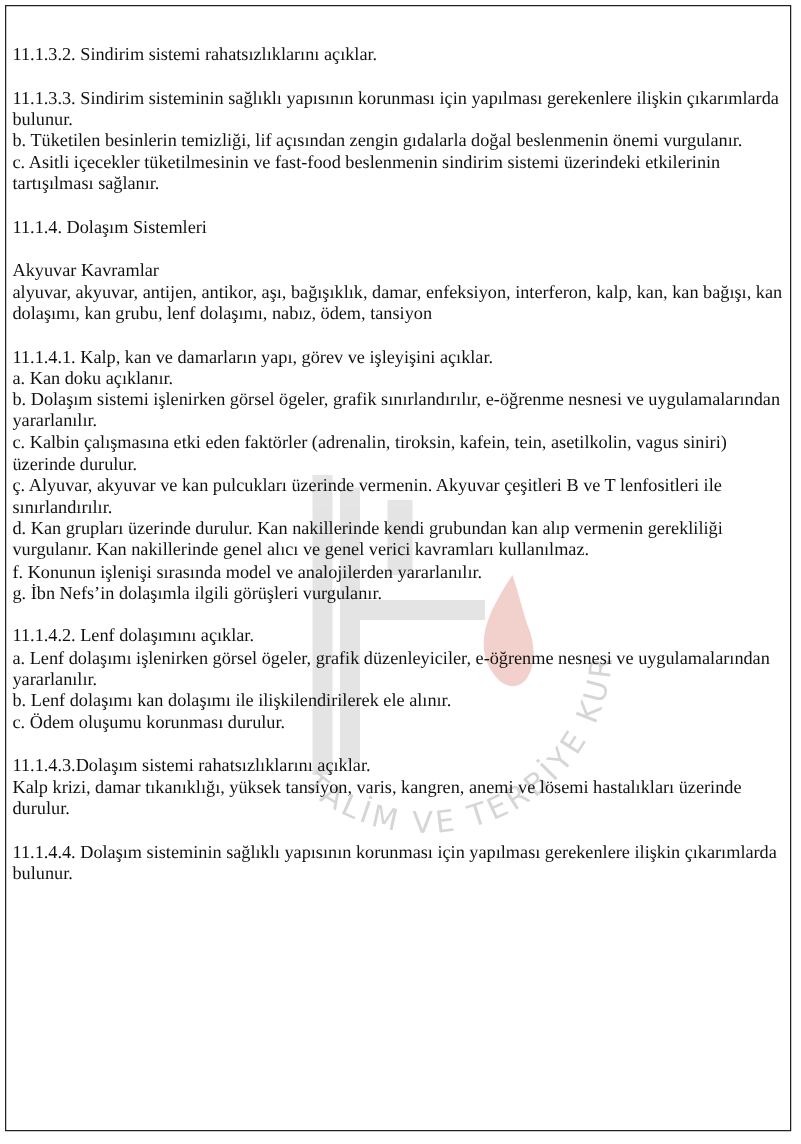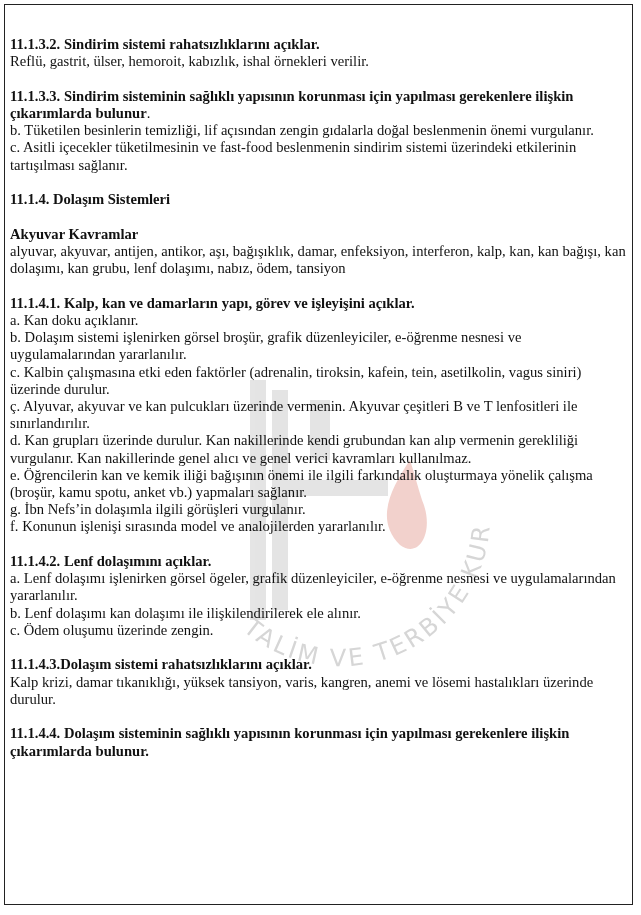--- a/index.html
+++ b/index.html
@@ -1,21 +1,21 @@
 <!DOCTYPE html>
 <html><head>
 <meta charset="utf-8">
 <style>
   html, body { margin: 0; padding: 0; background: #ffffff; }
   body { width: 641px; height: 915px; position: relative; overflow: hidden;
          font-family: "Liberation Serif", "DejaVu Serif", serif; color: #111; }
   .frame { position: absolute; left: 4px; top: 4px; width: 629px; height: 901px;
            border: 1.5px solid #222; box-sizing: border-box; }
   .content { position: absolute; left: 10px; top: 36px; width: 620px; font-size: 14.6px; line-height: 17.2px; z-index: 2; }
-  .h { font-weight: bold; }
+  .h { font-weight: normal; }
   .gap { height: 17.4px; }
   .p { margin: 0; }
   .watermark { position: absolute; left: 160px; top: 370px; width: 360px; height: 330px; z-index: 1; pointer-events: none; }
 </style>
 </head>
 <body>
 
 <div class="frame"></div>
 
 <svg class="watermark" viewBox="0 0 360 330">
@@ -31,21 +31,20 @@
   <path d="M 250 90 C 230 120, 215 150, 240 175 C 260 190, 275 160, 262 130 C 258 118, 255 105, 250 90 Z" fill="#e9b3aa" opacity="0.6"></path>
   <text font-family="DejaVu Sans, sans-serif" font-size="24" fill="#d6d6d6" letter-spacing="3">
     <textPath href="#arc" startOffset="18%">TALİM VE TERBİYE KURULU BAŞKANLIĞI</textPath>
   </text>
 </svg>
 
 <div class="content">
 
   <div>
     <p class="p h">11.1.3.2. Sindirim sistemi rahatsızlıklarını açıklar.</p>
-    <p class="p">Reflü, gastrit, ülser, hemoroit,  kabızlık, ishal örnekleri verilir.</p>
   </div>
   <div class="gap"></div>
 
   <div>
     <p class="p"><span class="h">11.1.3.3. Sindirim sisteminin sağlıklı yapısının korunması için yapılması gerekenlere ilişkin çıkarımlarda bulunur</span><span>.</span></p>
     <p class="p">b. Tüketilen besinlerin temizliği, lif açısından zengin gıdalarla doğal beslenmenin önemi vurgulanır.</p>
     <p class="p">c. Asitli içecekler tüketilmesinin ve fast-food beslenmenin sindirim sistemi üzerindeki etkilerinin tartışılması sağlanır.</p>
   </div>
   <div class="gap"></div>
 
@@ -54,35 +53,34 @@
 
   <div>
     <p class="p h">Akyuvar Kavramlar</p>
     <p class="p">alyuvar, akyuvar, antijen, antikor, aşı, bağışıklık, damar,  enfeksiyon, interferon, kalp, kan, kan bağışı, kan dolaşımı, kan grubu, lenf dolaşımı, nabız, ödem, tansiyon</p>
   </div>
   <div class="gap"></div>
 
   <div>
     <p class="p h">11.1.4.1. Kalp, kan ve damarların yapı, görev ve işleyişini açıklar.</p>
     <p class="p">a. Kan doku açıklanır.</p>
-    <p class="p">b. Dolaşım sistemi işlenirken görsel broşür, grafik düzenleyiciler, e-öğrenme nesnesi ve uygulamalarından yararlanılır.</p>
+    <p class="p">b. Dolaşım sistemi işlenirken görsel ögeler, grafik sınırlandırılır, e-öğrenme nesnesi ve uygulamalarından yararlanılır.</p>
     <p class="p">c. Kalbin çalışmasına etki eden faktörler (adrenalin, tiroksin, kafein, tein, asetilkolin, vagus siniri) üzerinde durulur.</p>
     <p class="p">ç. Alyuvar, akyuvar ve kan pulcukları üzerinde vermenin. Akyuvar çeşitleri B ve T lenfositleri ile sınırlandırılır.</p>
     <p class="p">d. Kan grupları üzerinde durulur. Kan nakillerinde kendi grubundan kan alıp vermenin gerekliliği vurgulanır. Kan nakillerinde genel alıcı ve genel verici kavramları kullanılmaz.</p>
-    <p class="p">e. Öğrencilerin kan ve kemik iliği bağışının önemi ile ilgili farkındalık oluşturmaya yönelik çalışma (broşür, kamu spotu, anket vb.) yapmaları sağlanır.</p>
+    <p class="p">f. Konunun işlenişi sırasında model ve analojilerden yararlanılır.</p>
     <p class="p">g. İbn Nefs’in dolaşımla ilgili görüşleri vurgulanır.</p>
-    <p class="p">f. Konunun işlenişi sırasında model ve analojilerden yararlanılır.</p>
   </div>
   <div class="gap"></div>
 
   <div>
     <p class="p h">11.1.4.2. Lenf dolaşımını açıklar.</p>
     <p class="p">a. Lenf dolaşımı işlenirken görsel ögeler, grafik düzenleyiciler, e-öğrenme nesnesi ve uygulamalarından yararlanılır.</p>
     <p class="p">b. Lenf dolaşımı kan dolaşımı ile ilişkilendirilerek ele alınır.</p>
-    <p class="p">c. Ödem oluşumu üzerinde zengin.</p>
+    <p class="p">c. Ödem oluşumu korunması durulur.</p>
   </div>
   <div class="gap"></div>
 
   <div>
     <p class="p h">11.1.4.3.Dolaşım sistemi rahatsızlıklarını açıklar.</p>
     <p class="p">Kalp krizi, damar tıkanıklığı, yüksek tansiyon, varis, kangren, anemi ve lösemi hastalıkları üzerinde durulur.</p>
   </div>
   <div class="gap"></div>
 
   <p class="p h">11.1.4.4. Dolaşım sisteminin sağlıklı yapısının korunması için yapılması gerekenlere ilişkin çıkarımlarda bulunur.</p>

